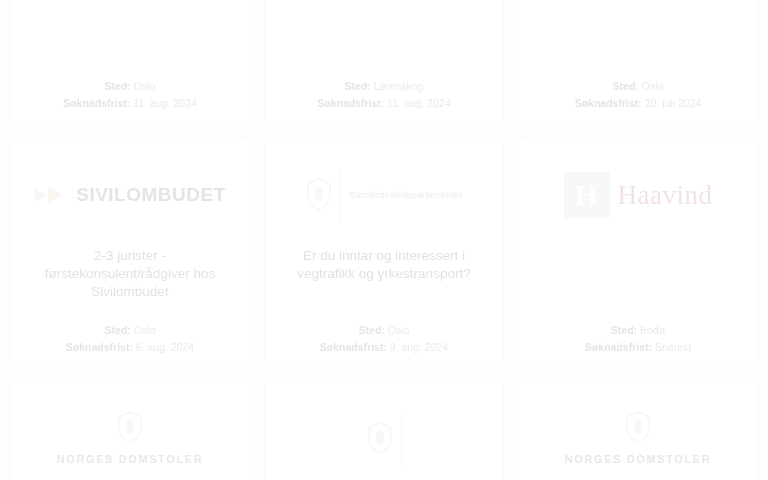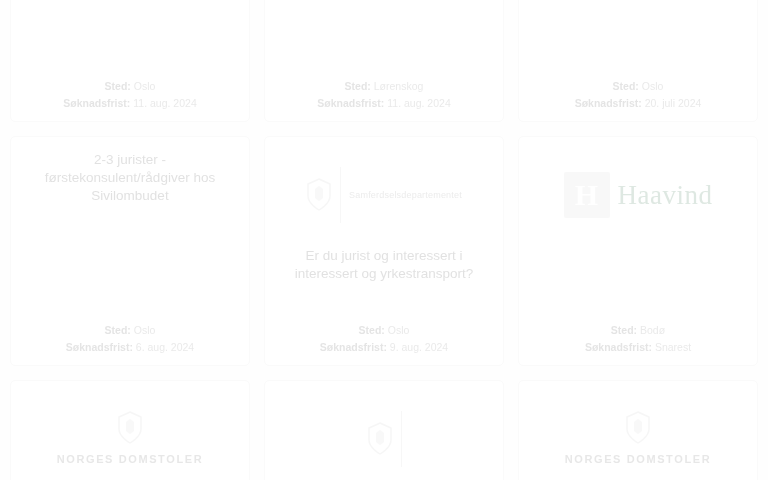--- a/index.html
+++ b/index.html
@@ -143,21 +143,21 @@
   }
   .haavind-h {
     color: #ffffff;
     font-size: 30px;
     font-weight: bold;
     line-height: 1;
     font-family: "Liberation Serif", serif;
   }
   .haavind-word {
     font-size: 27px;
-    color: #15803d;
+    color: #ef4444;
     letter-spacing: 0.5px;
     font-family: "Liberation Serif", serif;
   }
 </style>
 </head>
 <body>
 
 <div id="page-root">
   <div class="grid">
 
@@ -197,20 +197,29 @@
           <span>Oslo</span>
         </div>
         <div class="meta-line">
           <b>Søknadsfrist:</b>
           <span>20. juli 2024</span>
         </div>
       </div>
     </div>
 
     <div class="card card-r2">
+      <div class="logo-area">
+        <span class="sivil-mark">
+          <svg viewBox="0 0 34 22" width="34" height="22" aria-hidden="true">
+            <polygon points="0,4 13,11 0,18" fill="#cfcfcf"></polygon>
+            <polygon points="14,3 28,11 14,19" fill="#f2cf7a"></polygon>
+          </svg>
+        </span>
+        <span class="logo-text">SIVILOMBUDET</span>
+      </div>
       <div class="job-title">2-3 jurister - førstekonsulent/rådgiver hos Sivilombudet</div>
       <div class="meta">
         <div class="meta-line">
           <b>Sted:</b>
           <span>Oslo</span>
         </div>
         <div class="meta-line">
           <b>Søknadsfrist:</b>
           <span>6. aug. 2024</span>
         </div>
@@ -221,21 +230,21 @@
       <div class="logo-area">
         <span class="crest">
           <svg viewBox="0 0 26 34" width="26" height="34" aria-hidden="true">
             <path d="M13 1 L24 6 V18 C24 26 13 32 13 32 C13 32 2 26 2 18 V6 Z" fill="none" stroke="#c9c9c9" stroke-width="1.4"></path>
             <path d="M9 11 L13 8 L17 11 L17 20 L13 23 L9 20 Z" fill="#d6d6d6"></path>
           </svg>
         </span>
         <span class="divider-v"></span>
         <span class="logo-text-small">Samferdselsdepartementet</span>
       </div>
-      <div class="job-title">Er du jurist og interessert i interessert og yrkestransport?</div>
+      <div class="job-title">Er du inntar og interessert i vegtrafikk og yrkestransport?</div>
       <div class="meta">
         <div class="meta-line">
           <b>Sted:</b>
           <span>Oslo</span>
         </div>
         <div class="meta-line">
           <b>Søknadsfrist:</b>
           <span>9. aug. 2024</span>
         </div>
       </div>

